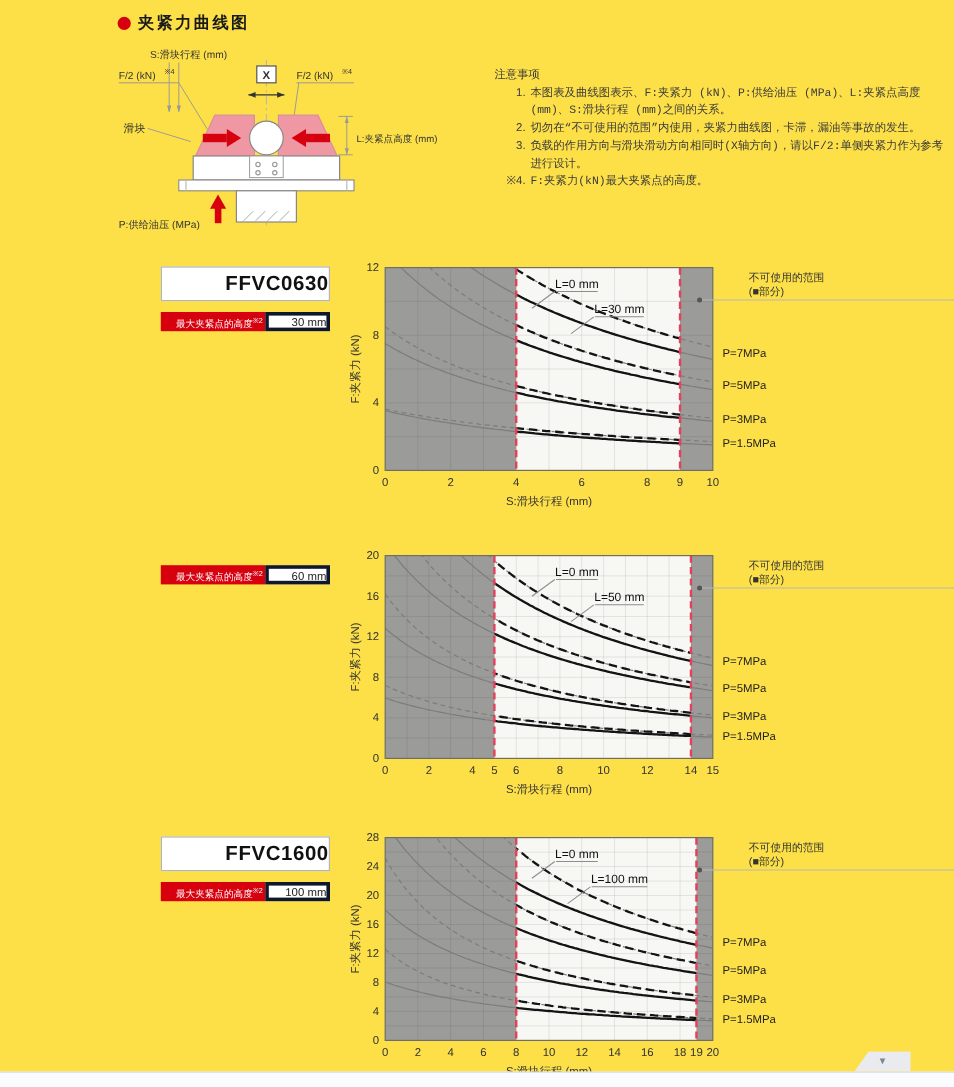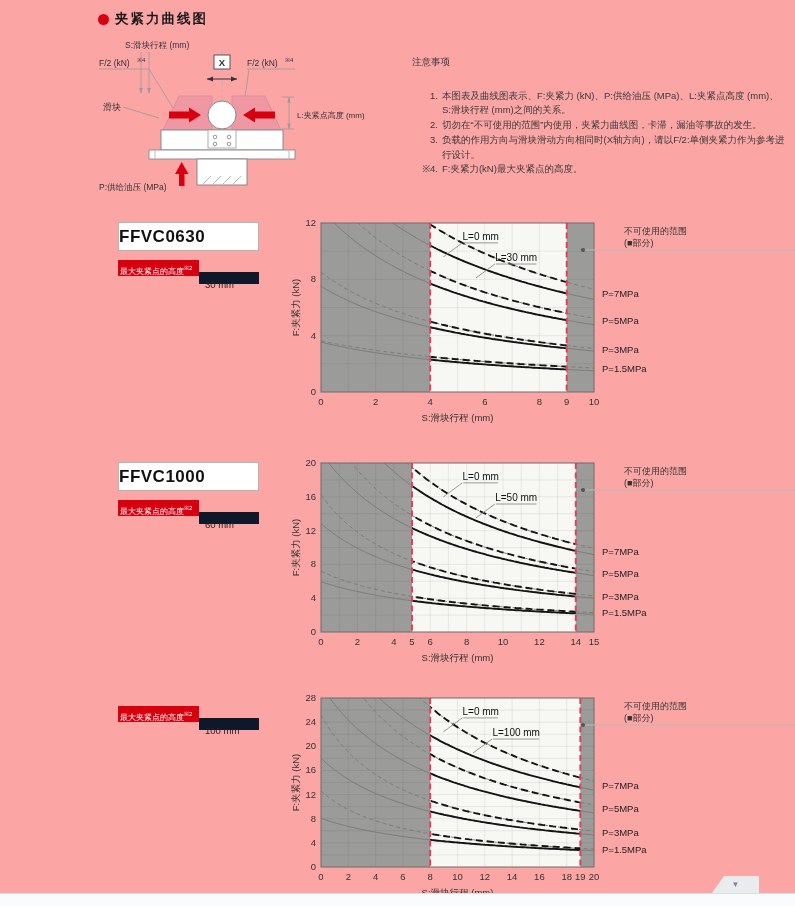--- a/index.html
+++ b/index.html
@@ -1,37 +1,37 @@
 <!DOCTYPE html>
 <html><head>
 <meta charset="utf-8">
 <style>
   html,body{margin:0;padding:0;background:#e9e9e9;}
   .page{
-    position:relative;width:795px;height:906px;background:#fca5a5;overflow:hidden;
+    position:relative;width:795px;height:906px;background:#fde047;overflow:hidden;
     font-family:"Liberation Sans", sans-serif;color:#222;
   }
   .page-title{position:absolute;left:98px;top:10px;display:flex;align-items:center;
     font-size:13.5px;font-weight:bold;letter-spacing:2px;color:#1a1a1a;}
   .bullet{width:11px;height:11px;border-radius:50%;background:#d7000f;margin-right:6px;flex:none;}
   .diagram-svg{position:absolute;left:97px;top:36px;}
   .diagram-svg text{font-family:"Liberation Sans", sans-serif;fill:#333;}
   .notes{position:absolute;left:412px;top:56px;width:374px;font-size:9.5px;color:#3a3a3a;line-height:1.55;}
-  .notes-title{margin-bottom:18px;font-family:Liberation Mono, monospace;}
+  .notes-title{margin-bottom:0;}
   .note-item{display:flex;}
   .note-no{width:26px;text-align:right;margin-right:4px;flex:none;}
-  .note-text{flex:1;}
-  .model-group{position:absolute;left:118px;width:141px;text-align:left;}
+  .note-text{flex:1;font-family:Liberation Mono, monospace;}
+  .model-group{position:absolute;left:134px;width:141px;text-align:right;}
   #mg0{top:222px;} #mg1{top:462px;} #mg2{top:697px;}
   .model-box{border:1px solid #b5b5b2;background:#fff;height:27px;line-height:27px;
     font-size:17px;font-weight:bold;letter-spacing:.5px;color:#111;}
   .tag-row{display:flex;margin-top:9px;height:16px;}
   .tag-red{background:#d7000f;color:#fff;flex:1;font-size:8px;line-height:16px;white-space:nowrap;padding:0 2px;}
   .tag-red sup{font-size:6px;}
-  .tag-val{width:48px;flex:none;border:6px solid #0f172a;background:#fff;font-size:9.5px;line-height:14px;color:#222;margin-top:12px;}
+  .tag-val{width:48px;flex:none;border:3px solid #0f172a;background:#fff;font-size:9.5px;line-height:14px;color:#222;}
   .chart-svg{position:absolute;left:290px;width:505px;height:218px;}
   .chart-svg text{font-family:"Liberation Sans", sans-serif;}
   #c0{top:210px;} #c1{top:450px;} #c2{top:685px;}
   .bottom-bar{position:absolute;left:0;top:893px;width:795px;height:13px;
     background:#fafbfc;border-top:1px solid #dcdddf;}
   .scroll-tab{position:absolute;left:712px;top:876px;width:47px;height:17px;background:#e9ebee;
     clip-path:polygon(12px 0,100% 0,100% 100%,0 100%);
     display:flex;align-items:center;justify-content:center;cursor:pointer;}
   .scroll-tab .tri{font-size:8px;color:#7b8794;line-height:1;}
 </style>
@@ -129,27 +129,27 @@
   </div>
 
   <div class="model-group" id="mg0">
     <div class="model-box">FFVC0630</div>
     <div class="tag-row">
       <span class="tag-red"><span>最大夹紧点的高度</span><sup>※2</sup></span>
       <span class="tag-val">30 mm</span>
     </div>
   </div>
   <div class="model-group" id="mg1">
-    <div class="model-box">FFVC1000</div>
     <div class="tag-row">
       <span class="tag-red"><span>最大夹紧点的高度</span><sup>※2</sup></span>
       <span class="tag-val">60 mm</span>
     </div>
   </div>
   <div class="model-group" id="mg2">
+    <div class="model-box">FFVC1600</div>
     <div class="tag-row">
       <span class="tag-red"><span>最大夹紧点的高度</span><sup>※2</sup></span>
       <span class="tag-val">100 mm</span>
     </div>
   </div>
 
   <svg class="chart-svg" id="c0" viewBox="0 0 505 218">
       <defs>
         <clipPath id="full0">
           <rect x="31" y="13" width="273" height="169"></rect>

